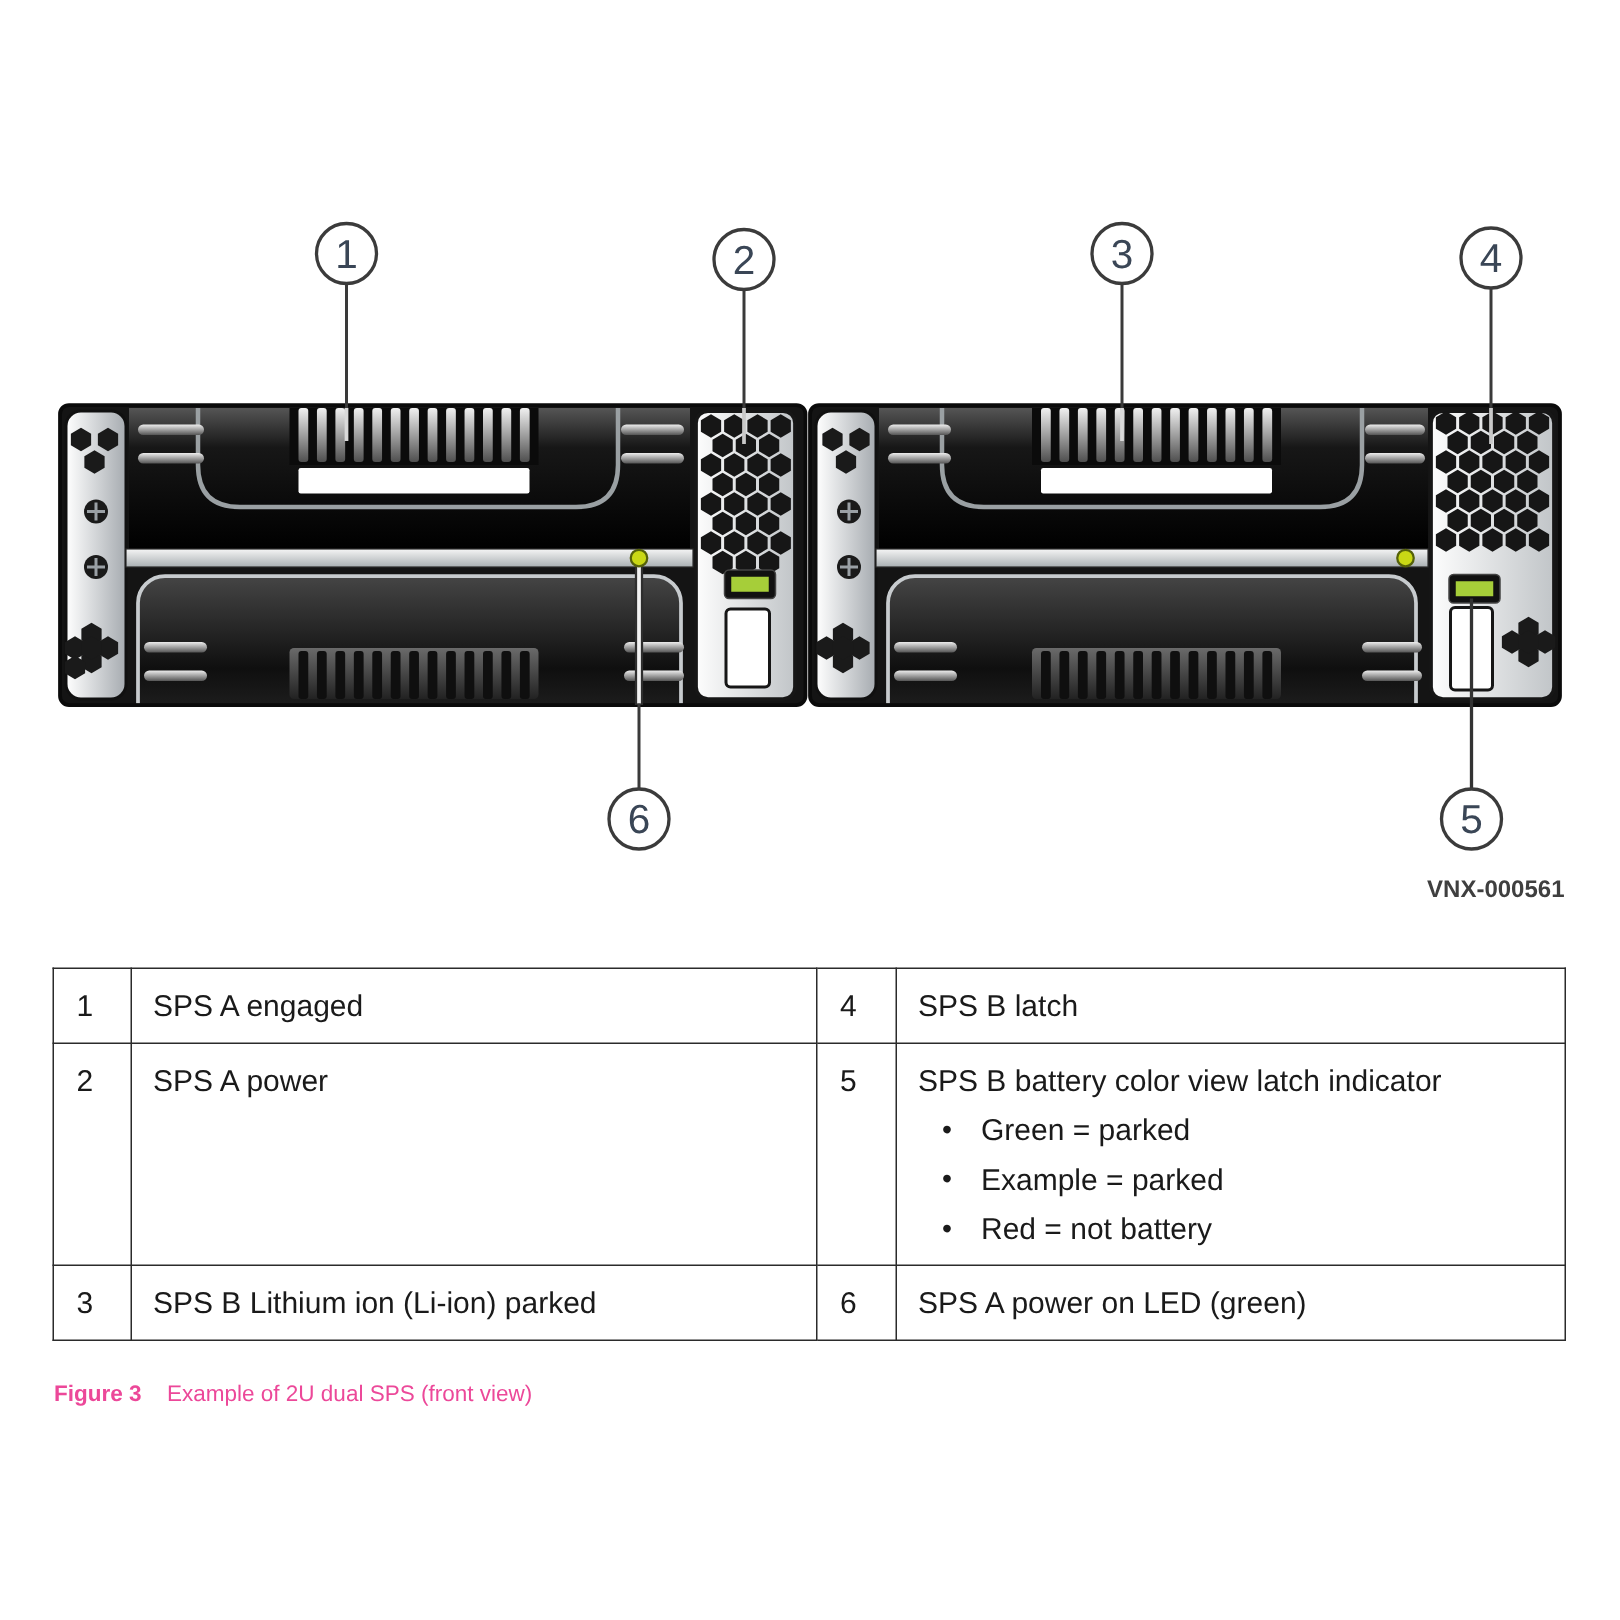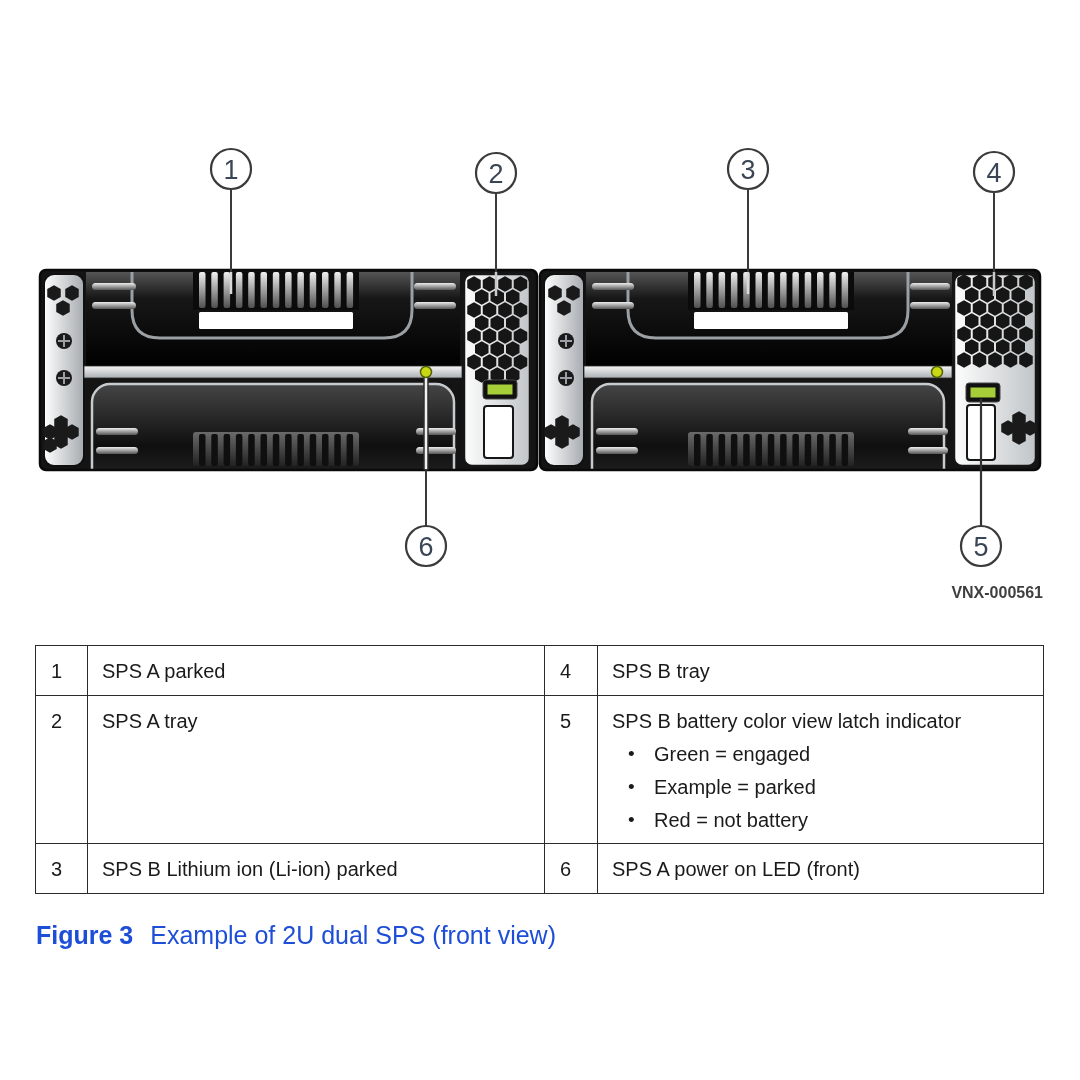--- a/index.html
+++ b/index.html
@@ -9,21 +9,21 @@
   
   .legend{position:absolute;left:35px;top:645px;width:1008px;border-collapse:collapse;table-layout:fixed;}
   .legend td{border:1.6px solid #2b2b2b;vertical-align:top;padding:11px 10px 8px 14px;
              font-size:20px;line-height:28px;color:#1a1a1a;}
   .legend td.num{padding-left:15px;}
   .legend tr.r1 td{height:30px;}
   .legend tr.r2 td{height:128px;}
   .legend tr.r3 td{height:30px;}
   .bullet-line{display:flex;margin-top:5px;padding-left:16px;}
   .bullet-dot{width:26px;flex:0 0 26px;font-size:19px;}
-  .caption{position:absolute;left:36px;top:921px;font-size:25px;color:#1d4ed8;}
+  .caption{position:absolute;left:36px;top:921px;font-size:15px;color:#ec4899;}
   .caption .cap-label{font-weight:bold;margin-right:17px;}
   svg text{font-family:"Liberation Sans", sans-serif;}
   .callout-num{font-size:27px;fill:#3a4656;}
   .partnum{font-size:16px;font-weight:bold;fill:#3f3f3f;}
 </style>
 </head>
 <body>
 
 <div class="page">
 
@@ -353,49 +353,49 @@
   <table class="legend">
     <colgroup>
       <col style="width:52px">
         <col style="width:457px">
         <col style="width:53px">
         <col style="width:446px">
     </colgroup>
     <tbody>
         <tr class="r1">
       <td class="num">1</td>
-      <td>SPS A parked</td>
+      <td>SPS A engaged</td>
       <td class="num">4</td>
-      <td>SPS B tray</td>
+      <td>SPS B latch</td>
     </tr>
     <tr class="r2">
       <td class="num">2</td>
-      <td>SPS A tray</td>
+      <td>SPS A power</td>
       <td class="num">5</td>
       <td>
         <div>SPS B battery color view latch indicator</div>
         <div class="bullet-line">
           <span class="bullet-dot">•</span>
-          <span>Green = engaged</span>
+          <span>Green = parked</span>
         </div>
         <div class="bullet-line">
           <span class="bullet-dot">•</span>
           <span>Example = parked</span>
         </div>
         <div class="bullet-line">
           <span class="bullet-dot">•</span>
           <span>Red = not battery</span>
         </div>
       </td>
     </tr>
     <tr class="r3">
       <td class="num">3</td>
       <td>SPS B Lithium ion (Li-ion) parked</td>
       <td class="num">6</td>
-      <td>SPS A power on LED (front)</td>
+      <td>SPS A power on LED (green)</td>
     </tr>
   </tbody>
     </table>
 
   <div class="caption">
     <span class="cap-label">Figure 3</span><span>Example of 2U dual SPS (front view)</span>
   </div>
 
 </div>
 

